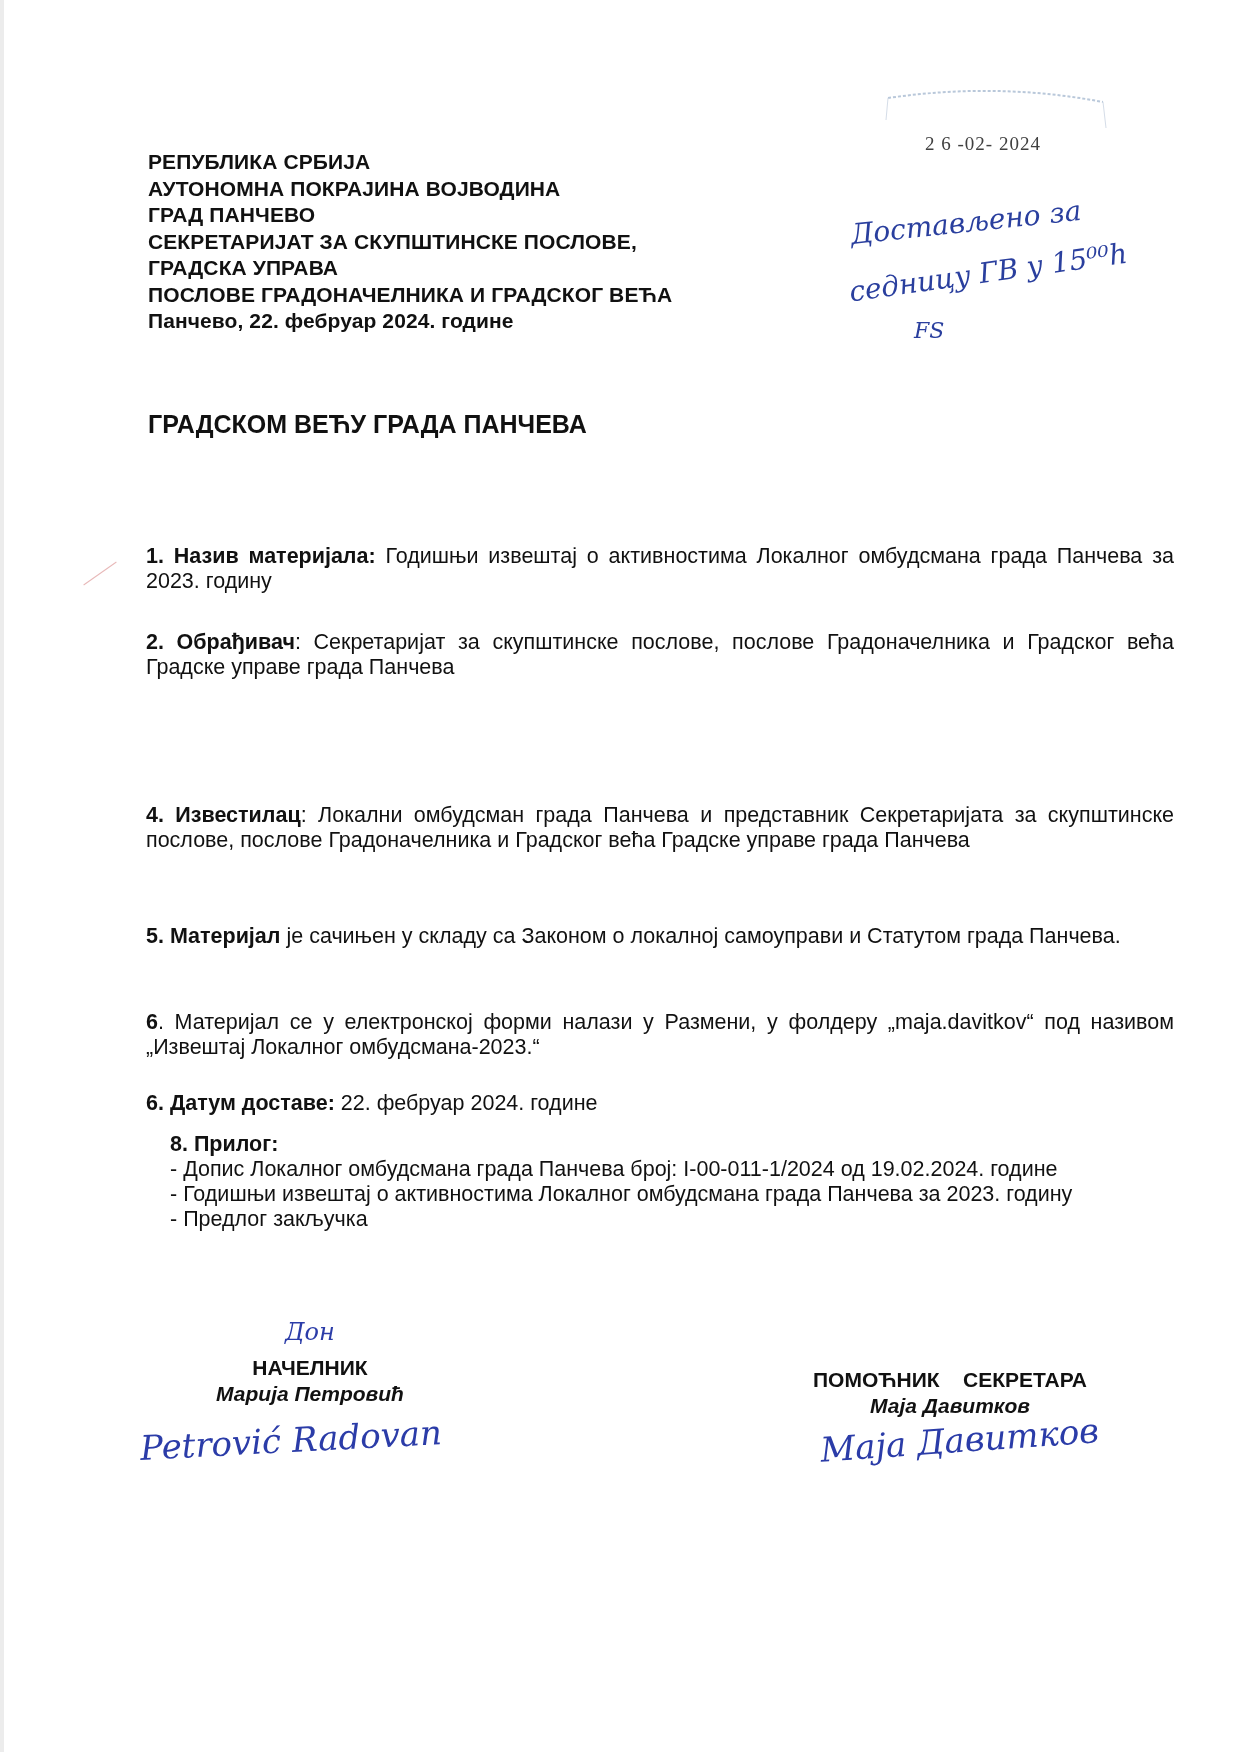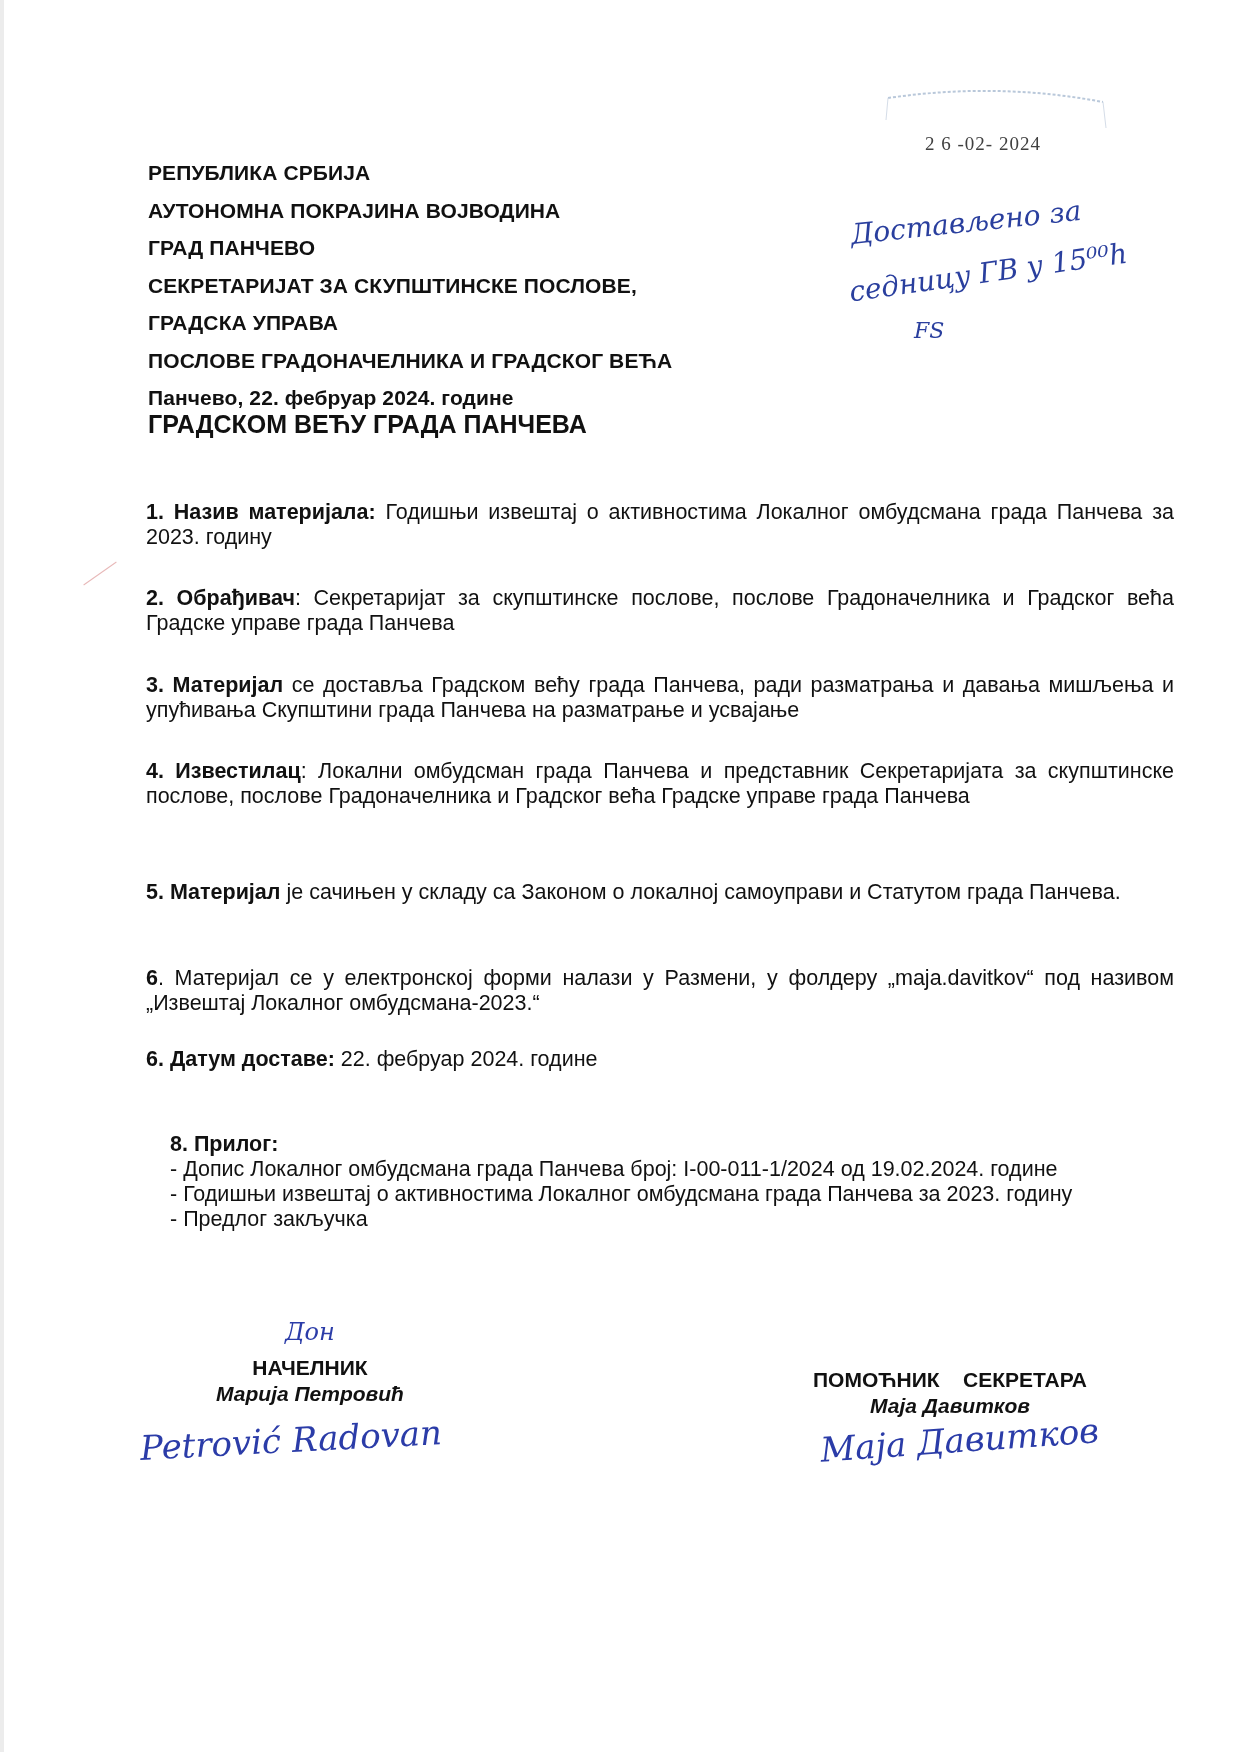--- a/index.html
+++ b/index.html
@@ -29,21 +29,21 @@
     }
     .header-block {
       position: absolute;
       left: 148px;
       top: 149px;
       font-weight: bold;
       font-size: 21px;
       line-height: 26.5px;
       letter-spacing: 0.1px;
     }
-    .header-block div { white-space: nowrap; margin-top: 11px; }
+    .header-block div { white-space: nowrap; }
     .header-block .date-line { font-size: 21px; }
 
     .stamp {
       position: absolute;
       left: 878px;
       top: 80px;
       width: 240px;
       height: 120px;
     }
     .stamp-date {
@@ -74,20 +74,21 @@
       font-size: 25px;
     }
 
     .item {
       position: absolute;
       left: 146px;
       width: 1028px;
       font-size: 21.5px;
       line-height: 25px;
       text-align: justify;
+      margin-top: 44px;
     }
     .item b { font-weight: bold; }
     .i1 { top: 500px; }
     .i2 { top: 586px; }
     .i3 { top: 673px; }
     .i4 { top: 759px; }
     .i5 { top: 880px; }
     .i6 { top: 966px; }
     .i7 { top: 1047px; }
 
@@ -163,21 +164,20 @@
   <div class="stamp-date">2 6 -02- 2024</div>
 
   <div class="handwriting hw1">Достављено за</div>
   <div class="handwriting hw2">седницу ГВ у 15⁰⁰h</div>
   <div class="handwriting hw3">FS</div>
 
   <div class="recipient">ГРАДСКОМ ВЕЋУ ГРАДА ПАНЧЕВА</div>
 
   <div class="item i1"><b>1. Назив материјала:</b><span> Годишњи извештај о активностима Локалног омбудсмана града Панчева за 2023. годину</span></div>
   <div class="item i2"><b>2. Обрађивач</b><span>: Секретаријат за скупштинске послове, послове Градоначелника и Градског већа Градске управе града Панчева</span></div>
-  <div class="item i3"><b>3. Материјал</b><span> се доставља Градском већу града Панчева, ради разматрања и давања мишљења и упућивања Скупштини града Панчева на разматрање и усвајање</span></div>
   <div class="item i4"><b>4.  Известилац</b><span>: Локални омбудсман града Панчева и представник Секретаријата за скупштинске послове, послове Градоначелника и Градског већа Градске управе града Панчева</span></div>
   <div class="item i5"><b>5.  Материјал</b><span> је сачињен у складу са Законом о локалној самоуправи и Статутом града Панчева.</span></div>
   <div class="item i6"><b>6</b><span>. Материјал се у електронској форми налази у Размени, у фолдеру „maja.davitkov“ под називом „Извештај Локалног омбудсмана-2023.“</span></div>
   <div class="item i7"><b>6. Датум доставе:</b><span> 22. фебруар 2024. године</span></div>
 
   <div class="attach">
     <div class="attach-title">8. Прилог:</div>
     <div class="attach-line">- Допис Локалног омбудсмана града Панчева број: I-00-011-1/2024 од 19.02.2024. године</div>
     <div class="attach-line">- Годишњи извештај о активностима Локалног омбудсмана града Панчева за 2023. годину</div>
     <div class="attach-line">- Предлог закључка</div>

